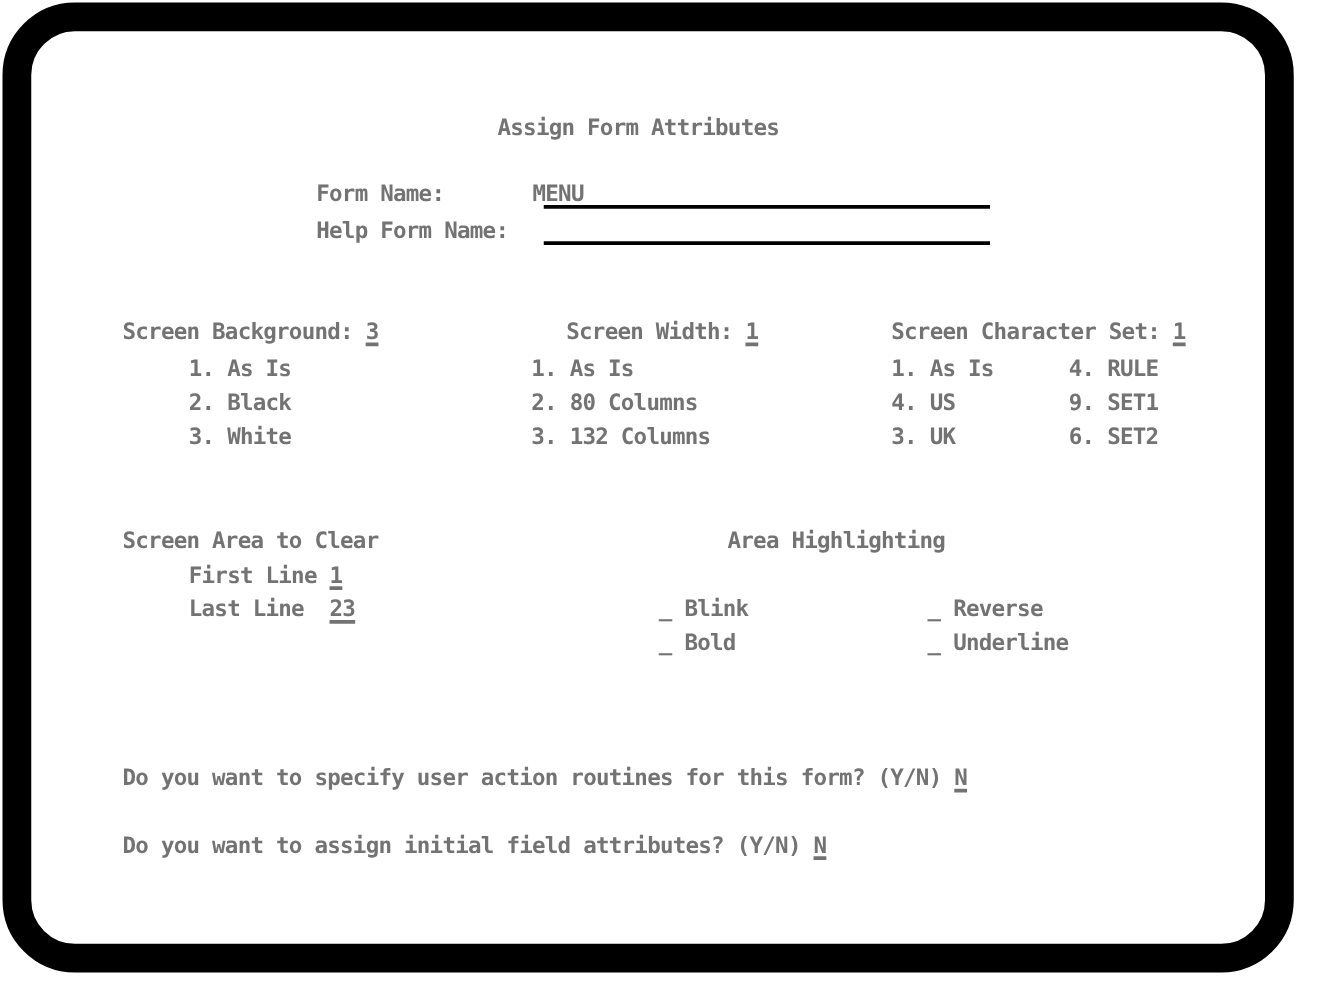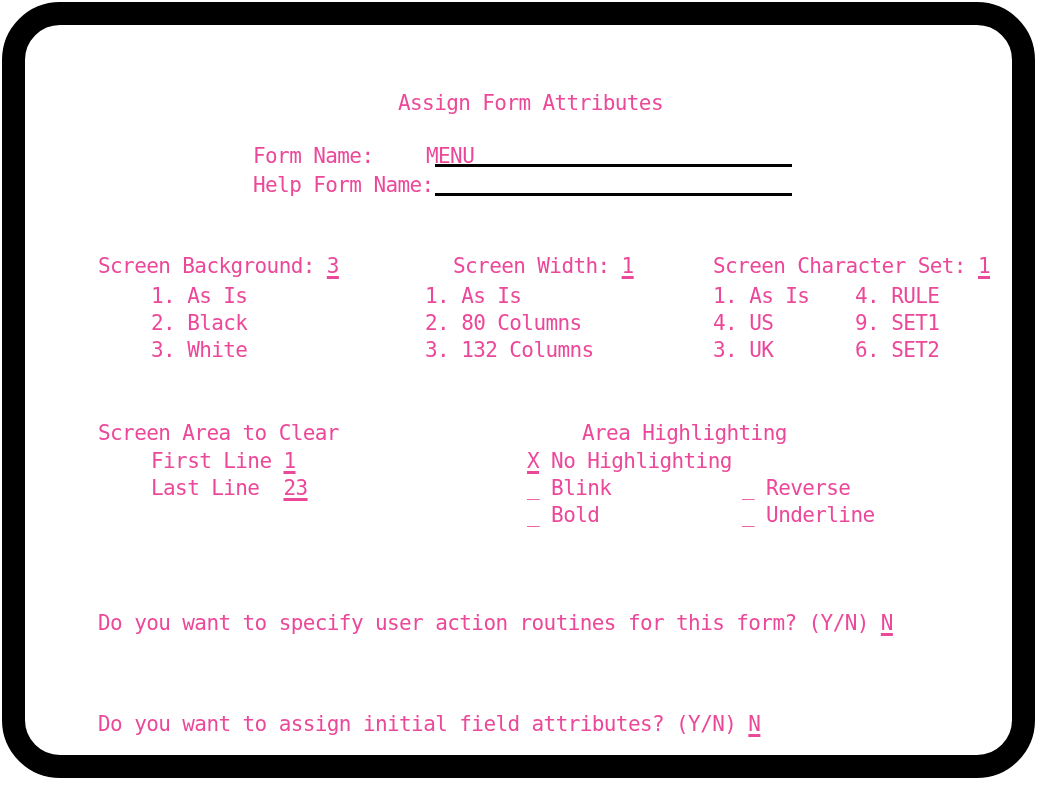--- a/index.html
+++ b/index.html
@@ -33,24 +33,24 @@
     position: absolute;
     left: 0;
     top: 0;
     width: 1064px;
     height: 804px;
   }
 
   .txt {
     position: absolute;
     white-space: pre;
-    color: #ec4899;
+    color: #737373;
     font-family: "DejaVu Sans Mono", "Liberation Mono", monospace;
-    font-weight: normal;
-    font-size: 21px;
+    font-weight: bold;
+    font-size: 18px;
     line-height: 26px;
     letter-spacing: -0.6px;
     -webkit-font-smoothing: none;
   }
 
   .title { left: 398px; top: 90px; }
 
   .lbl-form-name      { left: 253px; top: 143px; }
   .lbl-help-form-name { left: 253px; top: 172px; }
 
@@ -105,21 +105,21 @@
 
   .mark { display: inline-block; }
   .mark-x {
     text-decoration: underline;
     text-underline-offset: 3px;
     text-decoration-thickness: 3px;
   }
 
   
   .prompt-1 { left: 98px; top: 610px; }
-  .prompt-2 { left: 98px; top: 664px; margin-top: 47px; }
+  .prompt-2 { left: 98px; top: 664px; }
 </style>
 </head>
 <body>
 
 <div id="bezel"></div>
 
 <div id="screen">
 
   <div class="txt title">Assign Form Attributes</div>
 
@@ -147,21 +147,20 @@
   <div class="txt grp-cs-4">4. RULE</div>
   <div class="txt grp-cs-5">9. SET1</div>
   <div class="txt grp-cs-6">6. SET2</div>
 
   <div class="txt clear-head">Screen Area to Clear</div>
   <div class="txt clear-first"><span>First Line</span> <span class="sel">1</span></div>
   <div class="txt clear-last"><span>Last Line</span>  <span class="sel">23</span></div>
 
   <div class="txt fh-head">Area Highlighting</div>
 
-  <div class="txt fh-nohl"><span class="mark mark-x">X</span> <span>No Highlighting</span></div>
 
   <div class="txt fh-blink"><span class="mark">_</span> <span>Blink</span></div>
 
   <div class="txt fh-bold"><span class="mark">_</span> <span>Bold</span></div>
 
   <div class="txt fh-rev"><span class="mark">_</span> <span>Reverse</span></div>
 
   <div class="txt fh-undl"><span class="mark">_</span> <span>Underline</span></div>
 
   <div class="txt prompt-1"><span>Do you want to specify user action routines for this form? (Y/N)</span> <span class="sel">N</span></div>

